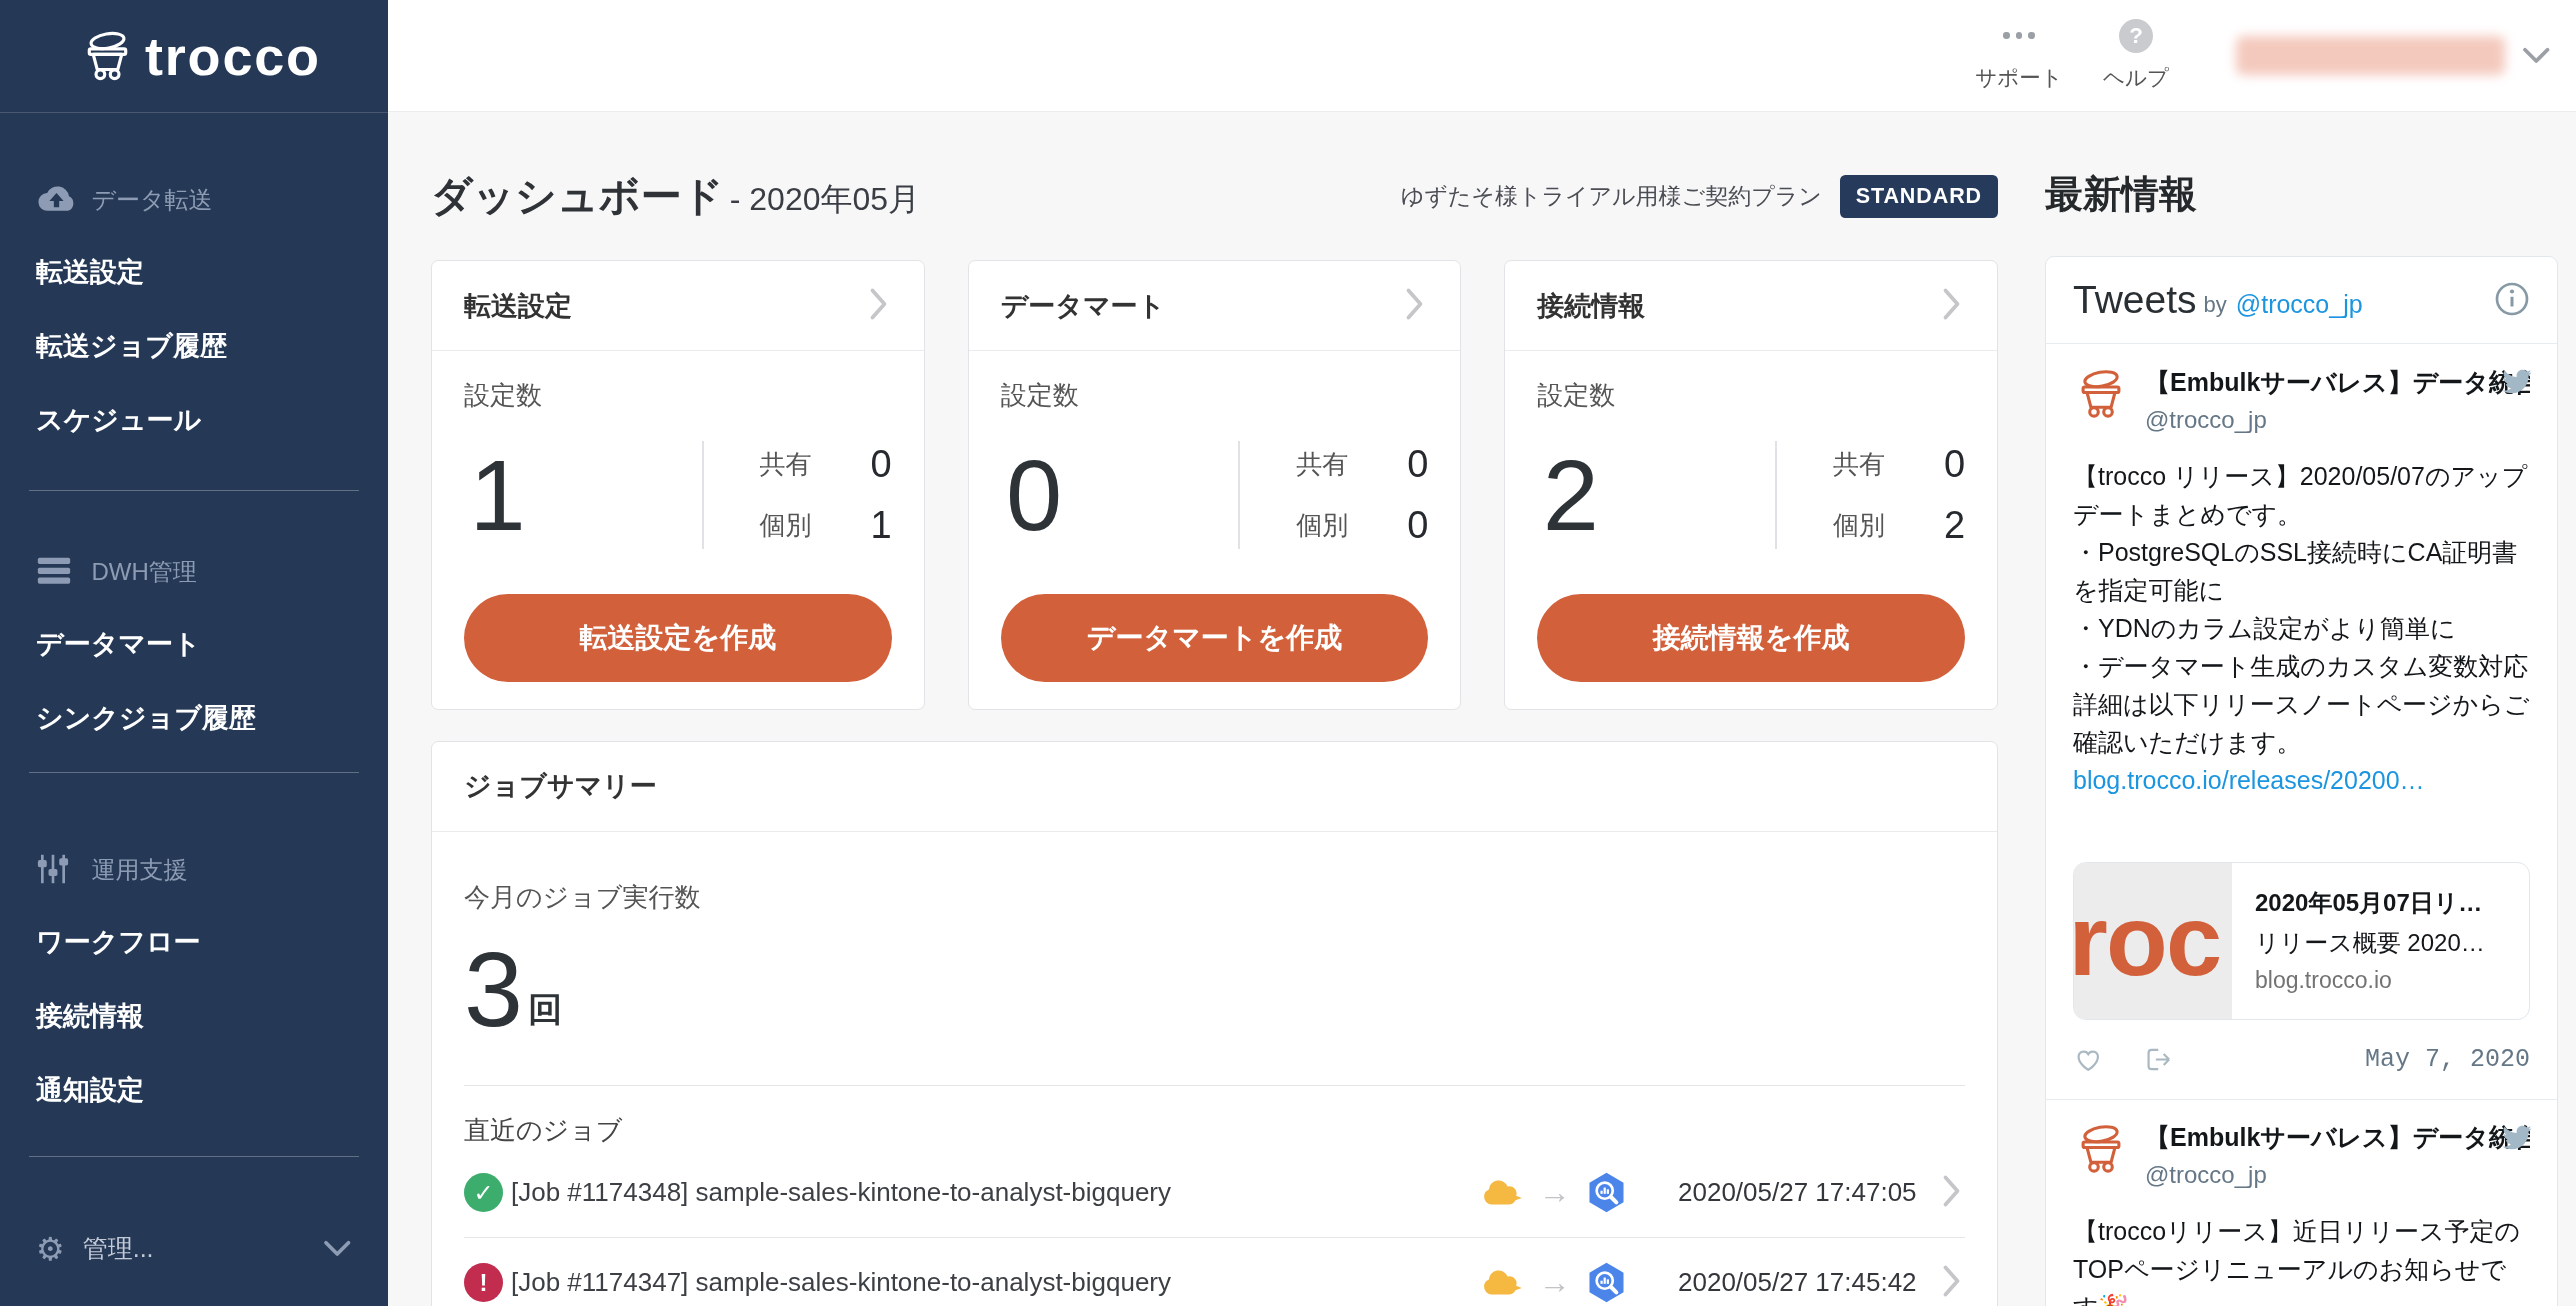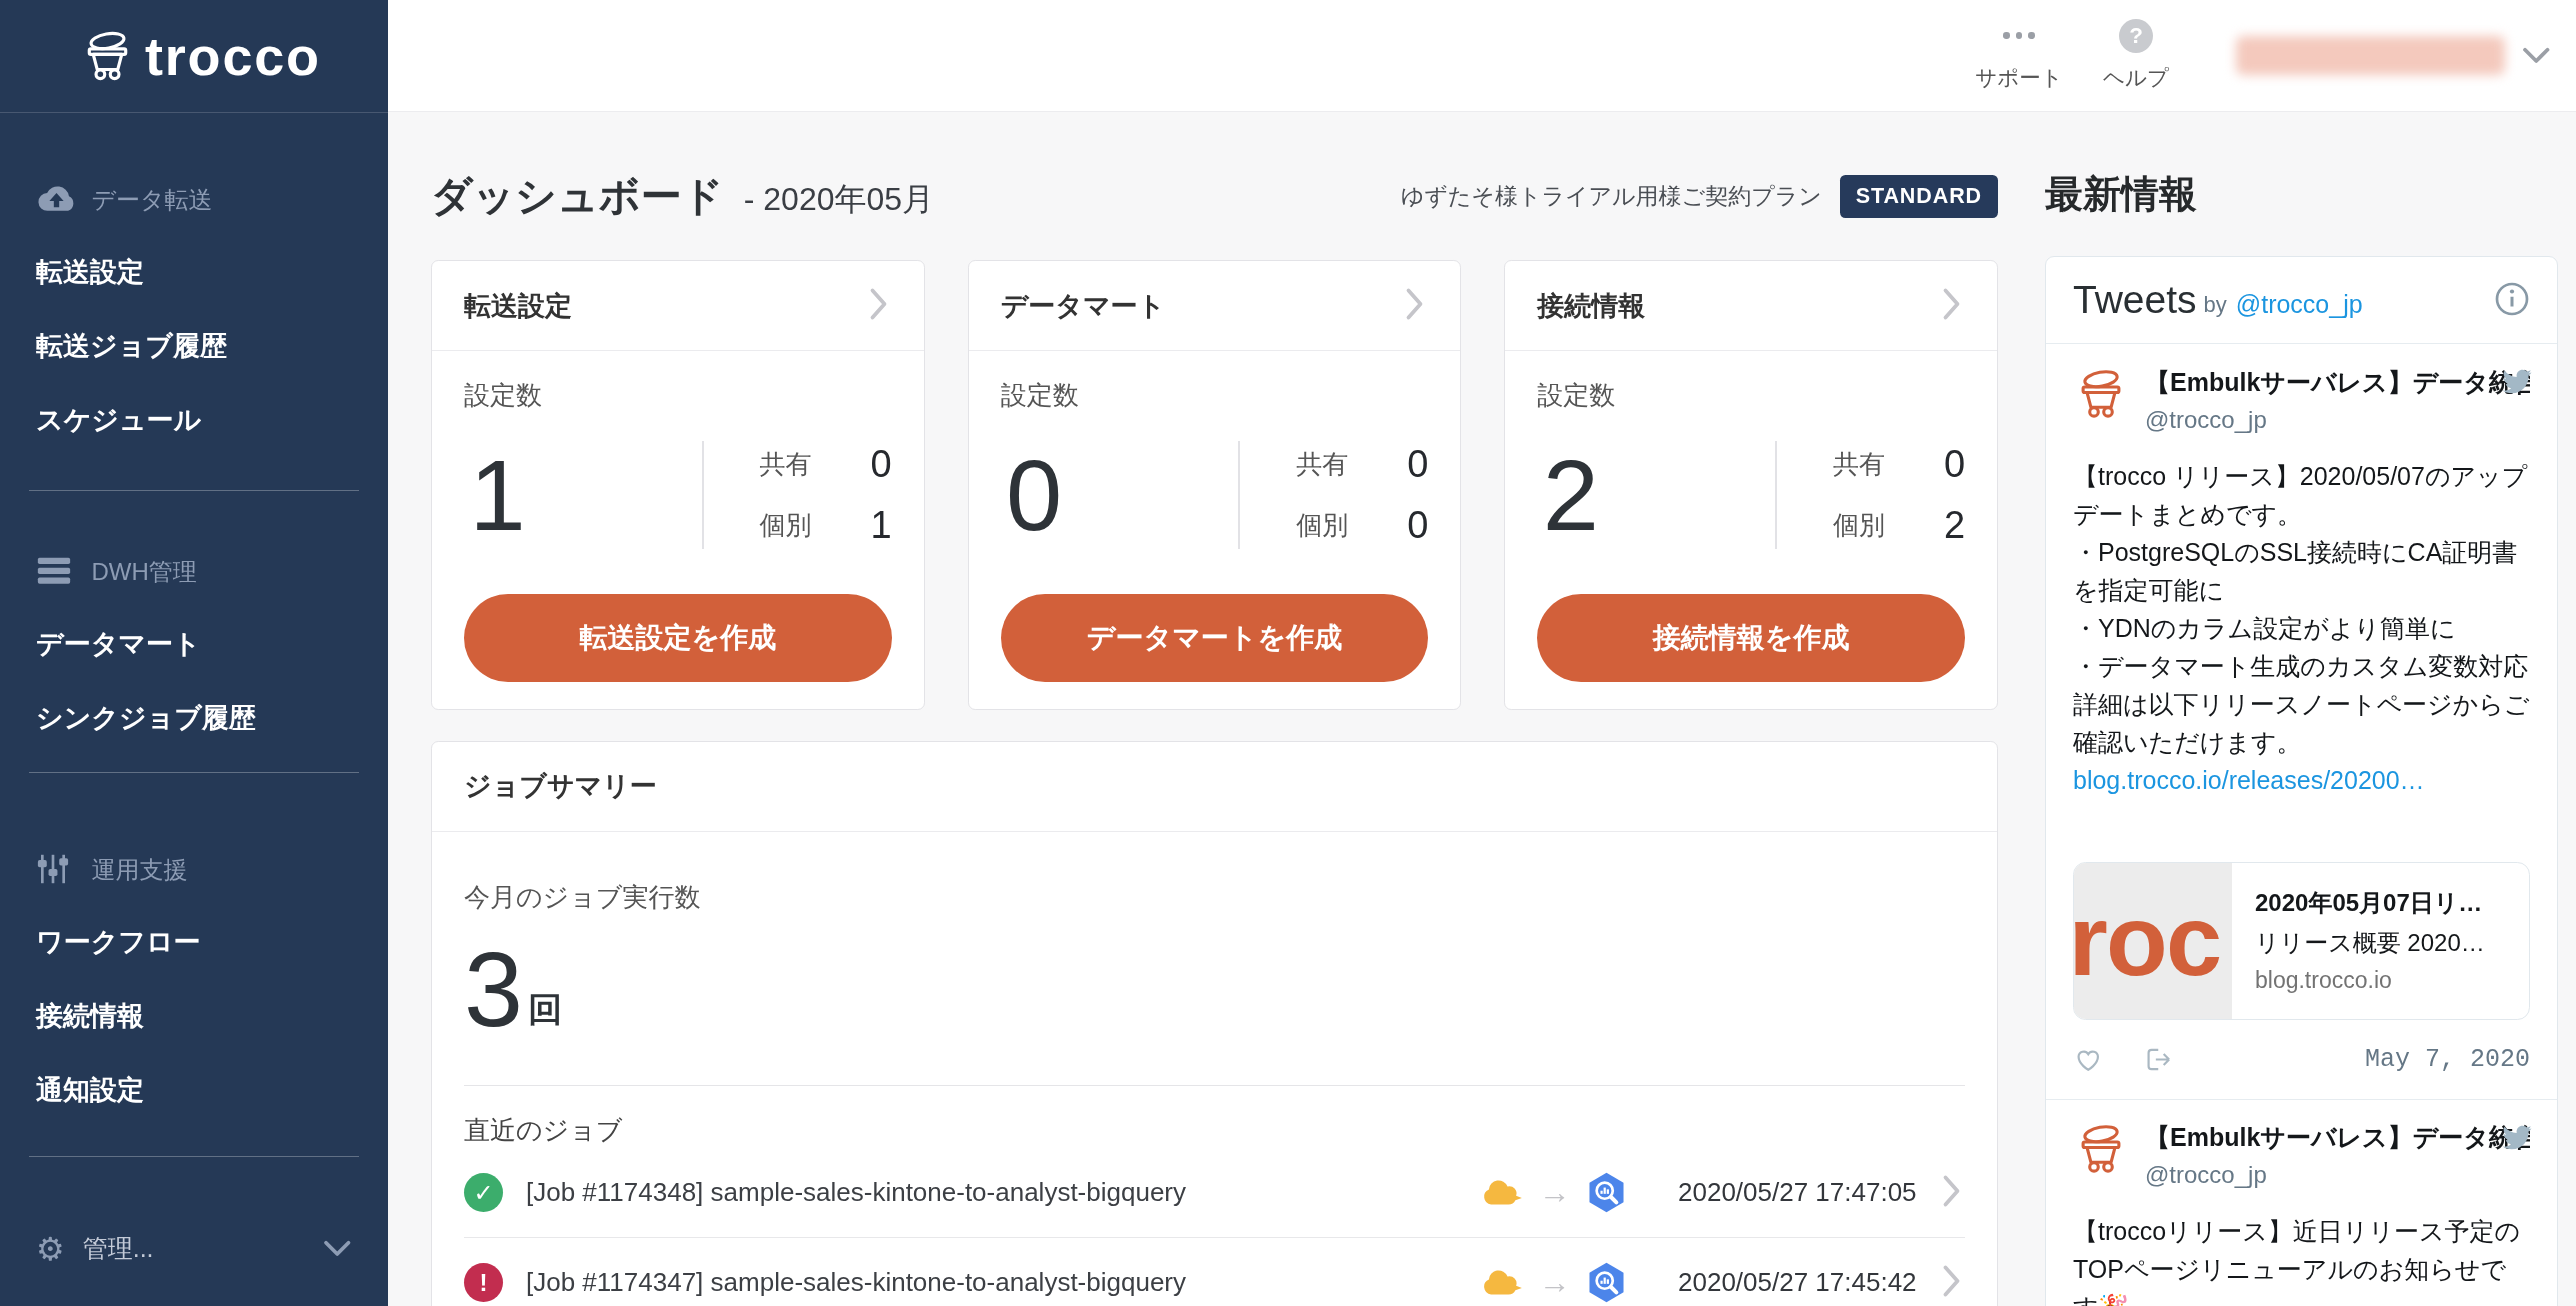--- a/index.html
+++ b/index.html
@@ -35,21 +35,21 @@
   .qmark { width:34px; height:34px; border-radius:50%; background:#C9CBCF; color:#fff; font-weight:bold; font-size:22.4px; display:flex; align-items:center; justify-content:center; }
   .account { display:flex; align-items:center; margin-left:41px; cursor:pointer; }
   .redact { width:269px; height:39px; border-radius:7.2px; background:#F4C9BD; filter:blur(5.4px); }
   .account svg { margin-left:16px; }
 
   .content { flex:1; display:flex; padding:0 18px 0 43px; min-height:0; }
   .main { width:1567px; min-width:1567px; }
 
   .title-row { margin-top:57px; display:flex; align-items:center; }
   .page-title { font-size:41px; font-weight:bold; color:#2F3337; }
-  .page-title-suffix { font-size:32px; font-weight:normal; color:#3A3E44; margin-left:20px; }
+  .page-title-suffix { font-size:32px; font-weight:normal; color:#3A3E44; margin-left:6px; }
   .plan { margin-left:auto; display:flex; align-items:center; }
   .plan-label { font-size:23px; color:#4A4E54; }
   .plan-badge { margin-left:18px; background:#263A5B; color:#fff; font-size:21.5px; font-weight:bold; letter-spacing:0.9px; padding:9px 16px; border-radius:5.4px; }
 
   .cards { display:flex; gap:43px; margin-top:36px; }
   .card { flex:1; background:#fff; border:0.9px solid #E3E3E7; border-radius:7.2px; overflow:hidden; }
   .card-header { height:90px; padding:0 32px; display:flex; align-items:center; border-bottom:0.9px solid #EBEBEE; cursor:pointer; }
   .card-title { font-size:27px; font-weight:bold; color:#333; }
   .chev-r { margin-left:auto; }
   .card-body { padding:14.4px 32px 27px; }
@@ -69,21 +69,21 @@
   .monthly-row { display:flex; align-items:flex-end; margin-top:21.5px; }
   .monthly-num { font-size:106px; color:#2E3338; line-height:1; }
   .monthly-unit { font-size:34px; color:#2E3338; font-weight:bold; margin-left:5.4px; margin-bottom:9px; }
   .hr { border-top:0.9px solid #E5E5E8; margin-top:43px; }
   .recent-lbl { font-size:26px; color:#444; margin-top:27px; }
   .job-row { height:90px; display:flex; align-items:center; border-bottom:0.9px solid #E8E8EA; cursor:pointer; }
   .job-row:first-of-type { margin-top:10.8px; }
   .status { width:39px; height:39px; min-width:39px; border-radius:50%; display:flex; align-items:center; justify-content:center; color:#fff; font-size:24px; font-weight:bold; }
   .status.ok { background:#3CAD6C; }
   .status.err { background:#C22D4F; }
-  .job-name { font-size:26px; color:#3C3F44; margin-left:23px; }
+  .job-name { font-size:26px; color:#3C3F44; margin-left:8px; }
   .job-icons { margin-left:auto; display:flex; align-items:center; }
   .arrow { color:#C3C3C7; font-size:32px; margin:0 14.4px; }
   .job-time { font-size:26px; color:#33363B; margin-left:50px; width:260px; }
 
   
   .news { flex:1; margin-left:47px; min-width:0; }
   .news-heading { margin-top:57px; font-size:38px; font-weight:bold; color:#26292B; }
   .tw-panel { margin-top:36px; background:#fff; border:0.9px solid #E1E8ED; border-radius:9px; height:1167px; overflow:hidden; }
   .tw-header { height:87px; padding:0 27px; display:flex; align-items:center; border-bottom:0.9px solid #E6ECF0; }
   .tw-title { font-size:39px; color:#292F33; }

